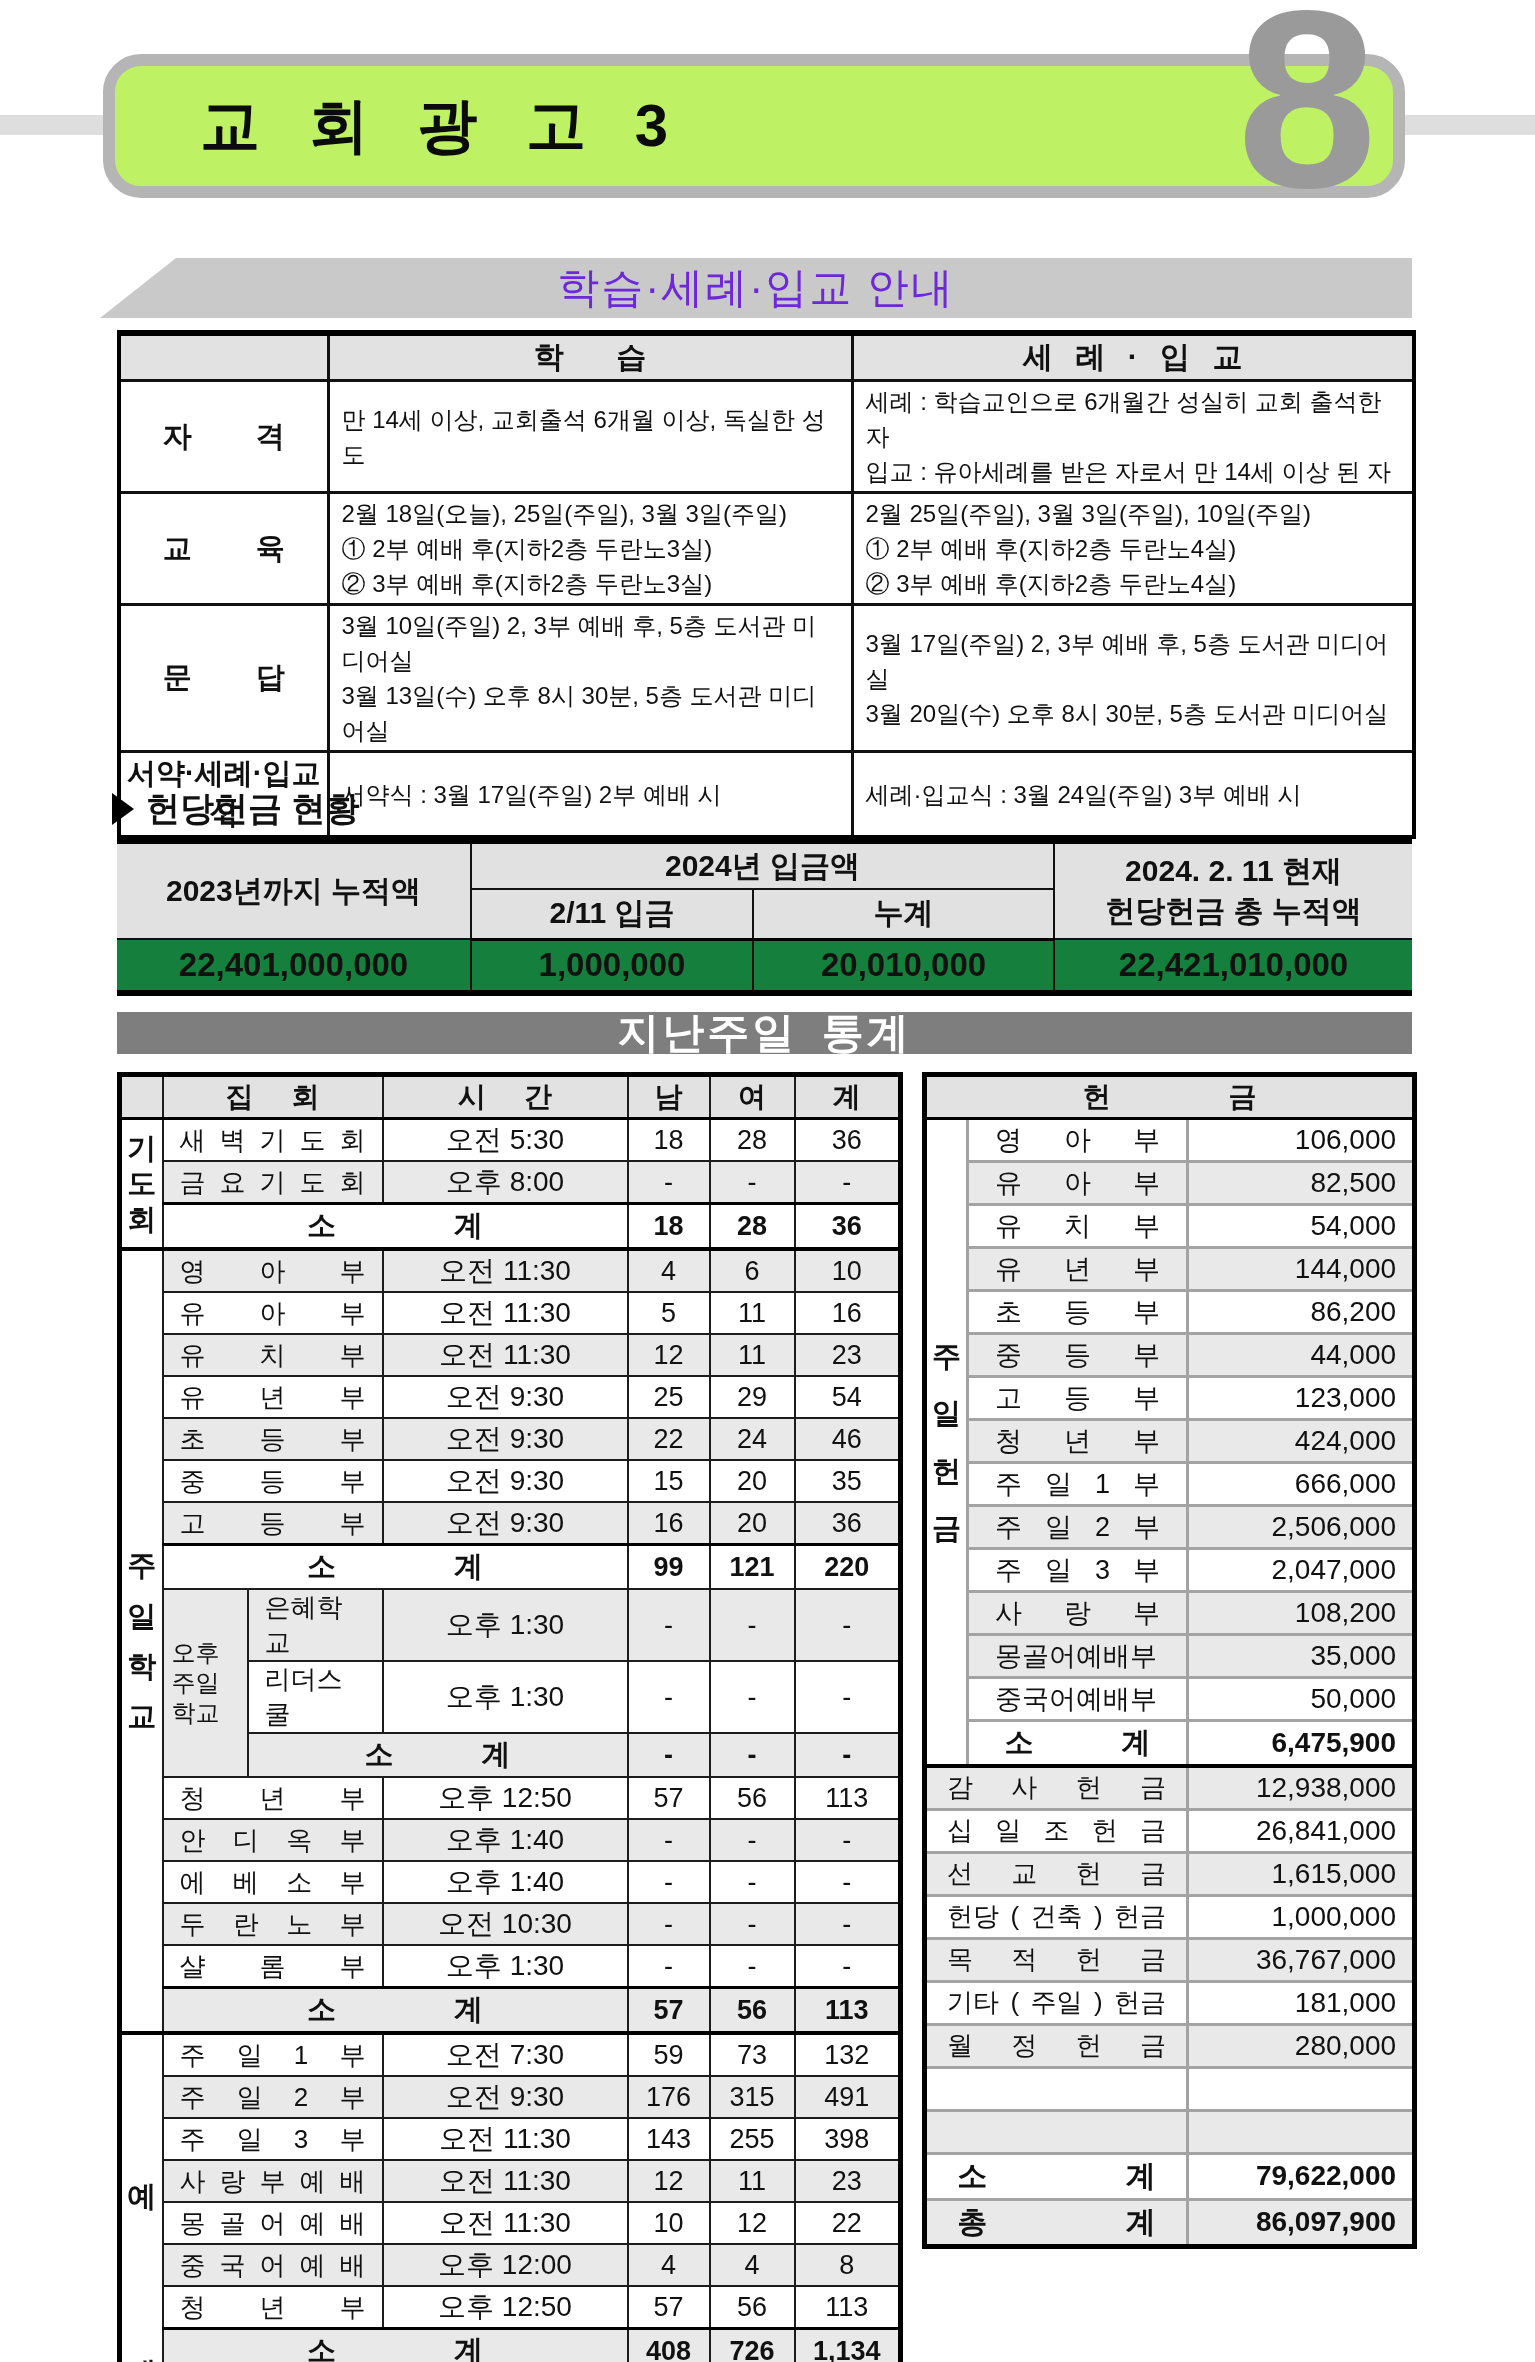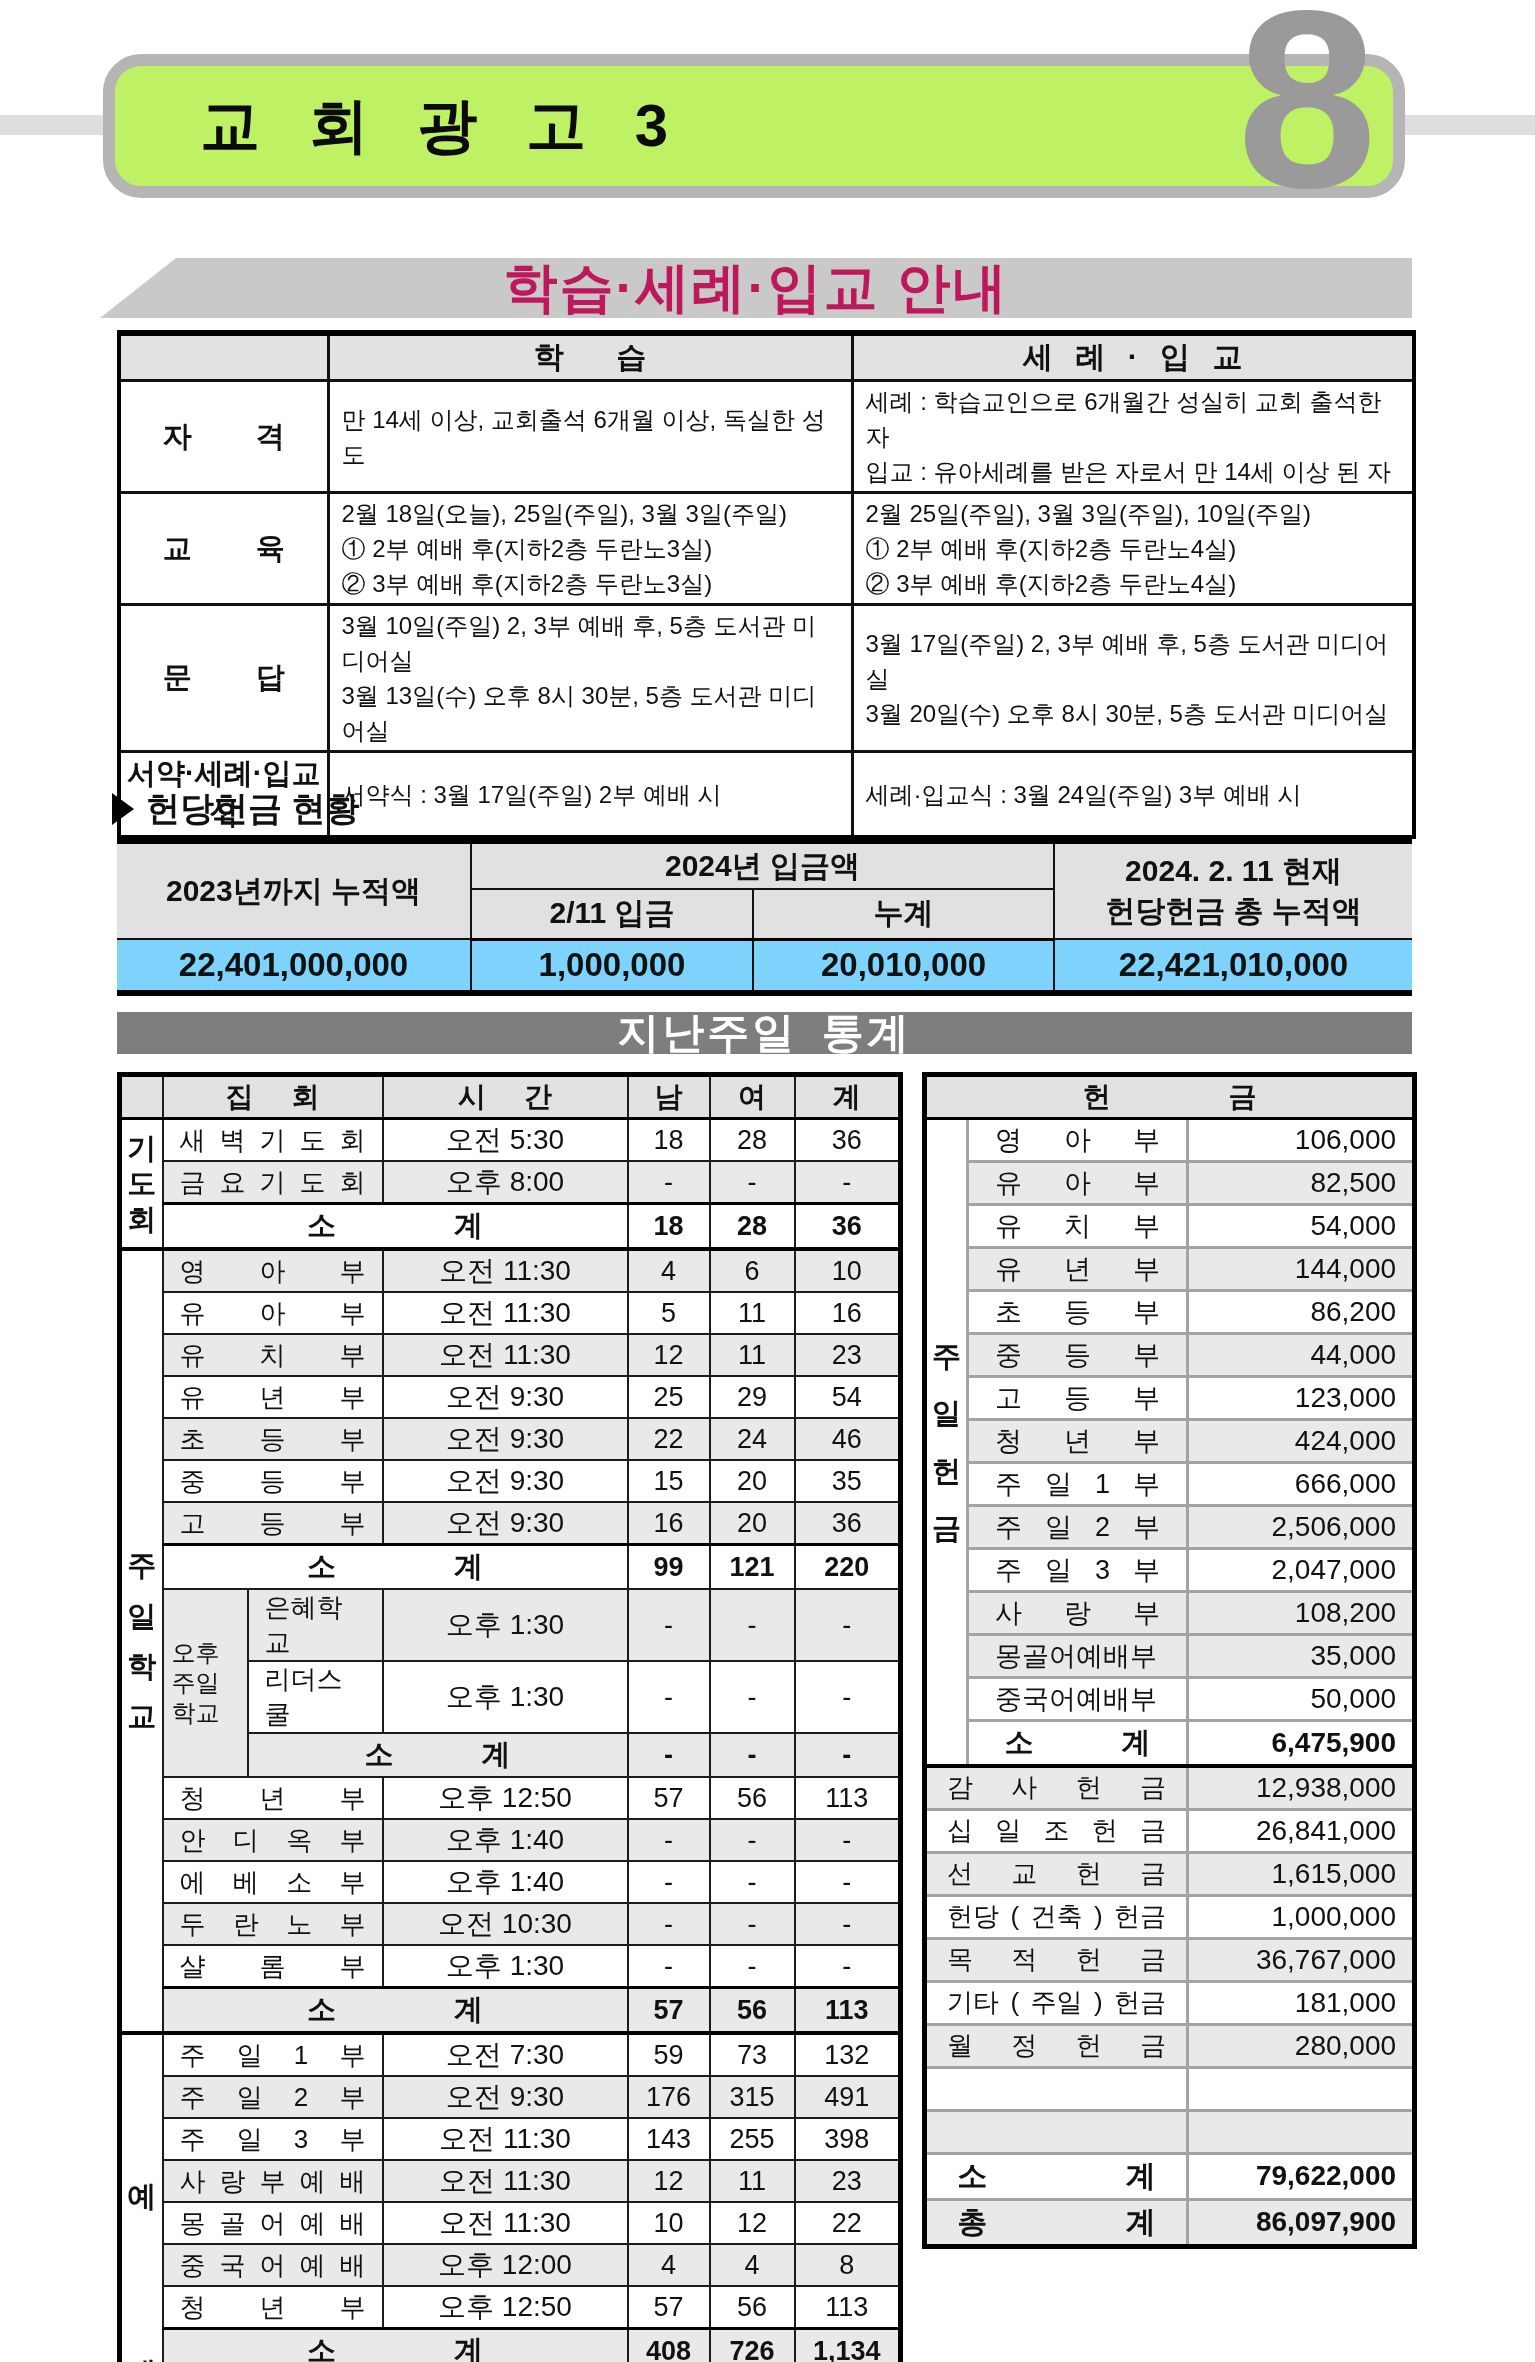--- a/index.html
+++ b/index.html
@@ -12,21 +12,21 @@
         background:#bef264;border:12px solid #b5b5b5;border-radius:38px;z-index:2;}
   .htitle{position:absolute;left:85px;top:50%;transform:translateY(-50%);
           font-size:60px;font-weight:bold;letter-spacing:16px;color:#0b0b0b;white-space:nowrap;}
   .pnum{position:absolute;left:1237px;top:-26px;font-size:252px;line-height:1;font-weight:bold;
         color:#9a9a9a;z-index:3;}
 
   
   .ribbon{position:absolute;left:100px;top:258px;width:1312px;height:60px;background:#c9c9c9;
           clip-path:polygon(76px 0,100% 0,100% 100%,0 100%);display:flex;align-items:center;
           justify-content:center;z-index:2;}
-  .ribbon span{font-size:54px;font-weight:bold;color:#be185d;letter-spacing:2px;}
+  .ribbon span{font-size:42px;font-weight:normal;color:#6d28d9;letter-spacing:2px;}
 
   
   table{border-collapse:collapse;table-layout:fixed;}
   .guide{position:absolute;left:117px;top:330px;width:1295px;border:4px solid #000;border-top:6px solid #000;}
   .guide th,.guide td{border:3px solid #111;box-sizing:border-box;}
   .guide thead tr{height:42px;}
   .guide thead th{background:#e2e2e2;font-size:30px;font-weight:bold;}
   .ws-wide{word-spacing:44px;}
   .ws-mid{word-spacing:14px;}
   .g-label{font-size:29px;font-weight:bold;word-spacing:56px;text-align:center;background:#fff;}
@@ -47,21 +47,21 @@
   .status{position:absolute;left:117px;top:838px;width:1295px;border-top:6px solid #000;
           border-bottom:6px solid #000;}
   .status th,.status td{border:2px solid #111;box-sizing:border-box;text-align:center;}
   .status tr > *:first-child{border-left:0;}
   .status tr > *:last-child{border-right:0;}
   .status th{background:#e1e1e1;font-size:30px;font-weight:bold;}
   .s-h1{height:48px;}
   .s-h2{height:50px;}
   .s-h2 th{border-bottom:3px solid #000;}
   .s-v{height:54px;}
-  .s-v td{background:#7dd3fc;font-size:33px;font-weight:bold;}
+  .s-v td{background:#15803d;font-size:33px;font-weight:bold;}
   .pre{white-space:pre-line;line-height:40px;}
 
   
   .sbanner{position:absolute;left:117px;top:1012px;width:1295px;height:42px;background:#7e7e7e;
            display:flex;align-items:center;justify-content:center;}
   .sbanner span{color:#ffffff;font-size:42px;font-weight:bold;letter-spacing:3px;word-spacing:10px;}
 
   
   .att{position:absolute;left:117px;top:1072px;width:781px;height:1168px;border:5px solid #000;}
   .att th,.att td{border:2px solid #1c1c1c;box-sizing:border-box;}

